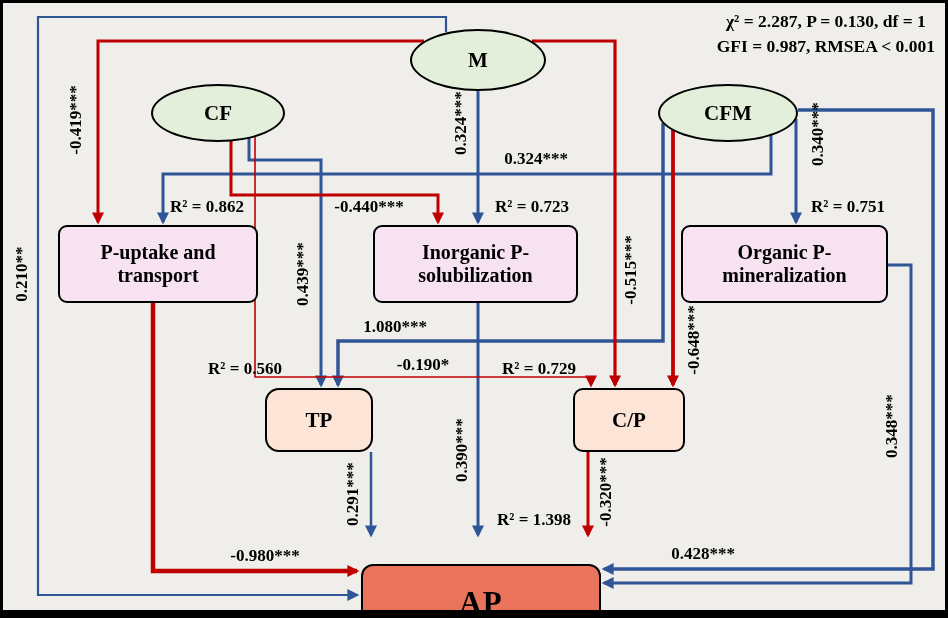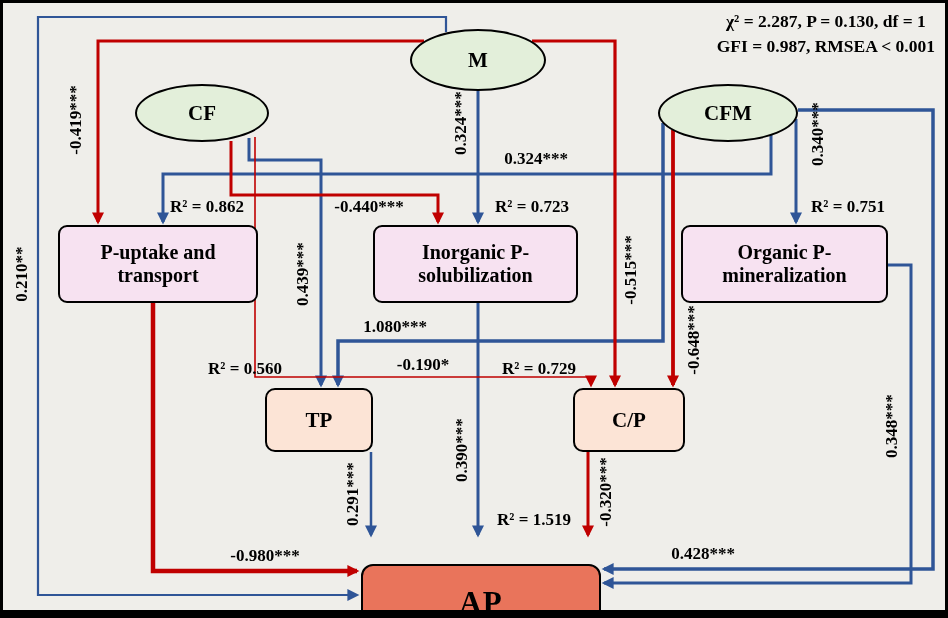--- a/index.html
+++ b/index.html
@@ -64,54 +64,54 @@
   </svg>
 
   <div class="stats">
     <div>χ² = 2.287, P = 0.130, df = 1</div>
     <div>GFI = 0.987, RMSEA &lt; 0.001</div>
   </div>
 
   <div class="node ellipse" style="left:407px;top:26px;width:136px;height:62px;">
       <span>M</span>
     </div>
-  <div class="node ellipse" style="left:132px;top:81px;width:134px;height:58px;">
+  <div class="node ellipse" style="left:148px;top:81px;width:134px;height:58px;">
       <span>CF</span>
     </div>
   <div class="node ellipse" style="left:655px;top:81px;width:140px;height:58px;">
       <span>CFM</span>
     </div>
 
   <div class="node rect" style="left:55px;top:222px;width:200px;height:78px;">
       <span>P-uptake and transport</span>
     </div>
   <div class="node rect" style="left:370px;top:222px;width:205px;height:78px;">
       <span>Inorganic P-solubilization</span>
     </div>
   <div class="node rect" style="left:678px;top:222px;width:207px;height:78px;">
       <span>Organic P-mineralization</span>
     </div>
 
-  <div class="node small" style="left:262px;top:385px;width:108px;height:64px;">
+  <div class="node small" style="left:262px;top:385px;width:108px;height:64px;border-radius:14px;">
       <span>TP</span>
     </div>
   <div class="node small" style="left:570px;top:385px;width:112px;height:64px;align-items:center;">
       <span>C/P</span>
     </div>
 
   <div class="node ap" style="left:358px;top:535px;width:240px;height:77px;">
       <span>AP</span>
     </div>
 
   <div class="r2" style="left:204px;top:204px;">R² = 0.862</div>
   <div class="r2" style="left:529px;top:204px;">R² = 0.723</div>
   <div class="r2" style="left:845px;top:204px;">R² = 0.751</div>
   <div class="r2" style="left:242px;top:366px;">R² = 0.560</div>
   <div class="r2" style="left:536px;top:366px;">R² = 0.729</div>
-  <div class="r2" style="left:531px;top:517px;">R² = 1.519</div>
+  <div class="r2" style="left:531px;top:517px;">R² = 1.398</div>
 
   <div class="lbl v" style="left:73px;top:117px;">-0.419***</div>
   <div class="lbl v" style="left:19px;top:271px;">0.210**</div>
   <div class="lbl v" style="left:458px;top:120px;">0.324***</div>
   <div class="lbl" style="left:533px;top:156px;">0.324***</div>
   <div class="lbl v" style="left:815px;top:131px;">0.340***</div>
   <div class="lbl" style="left:366px;top:204px;">-0.440***</div>
   <div class="lbl v" style="left:300px;top:271px;">0.439***</div>
   <div class="lbl v" style="left:628px;top:267px;">-0.515***</div>
   <div class="lbl" style="left:392px;top:324px;">1.080***</div>

